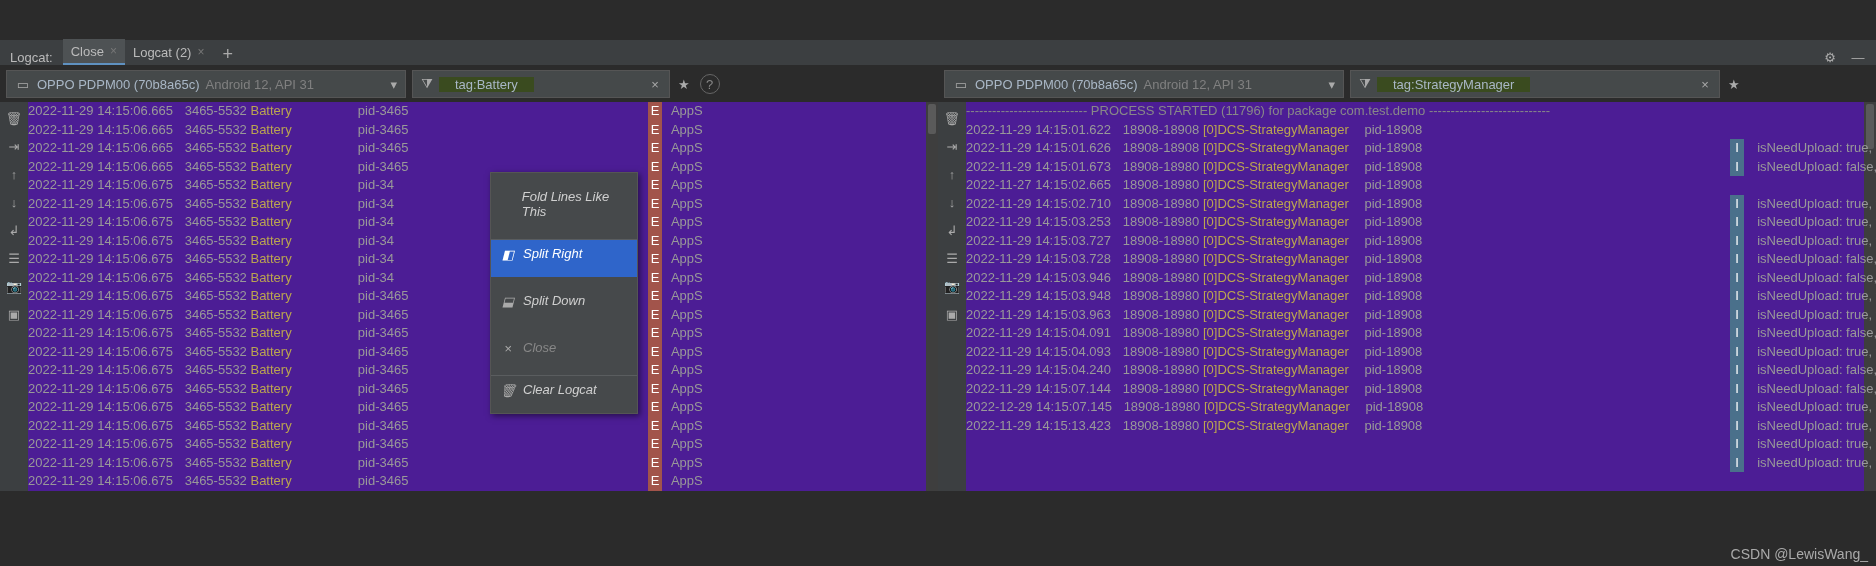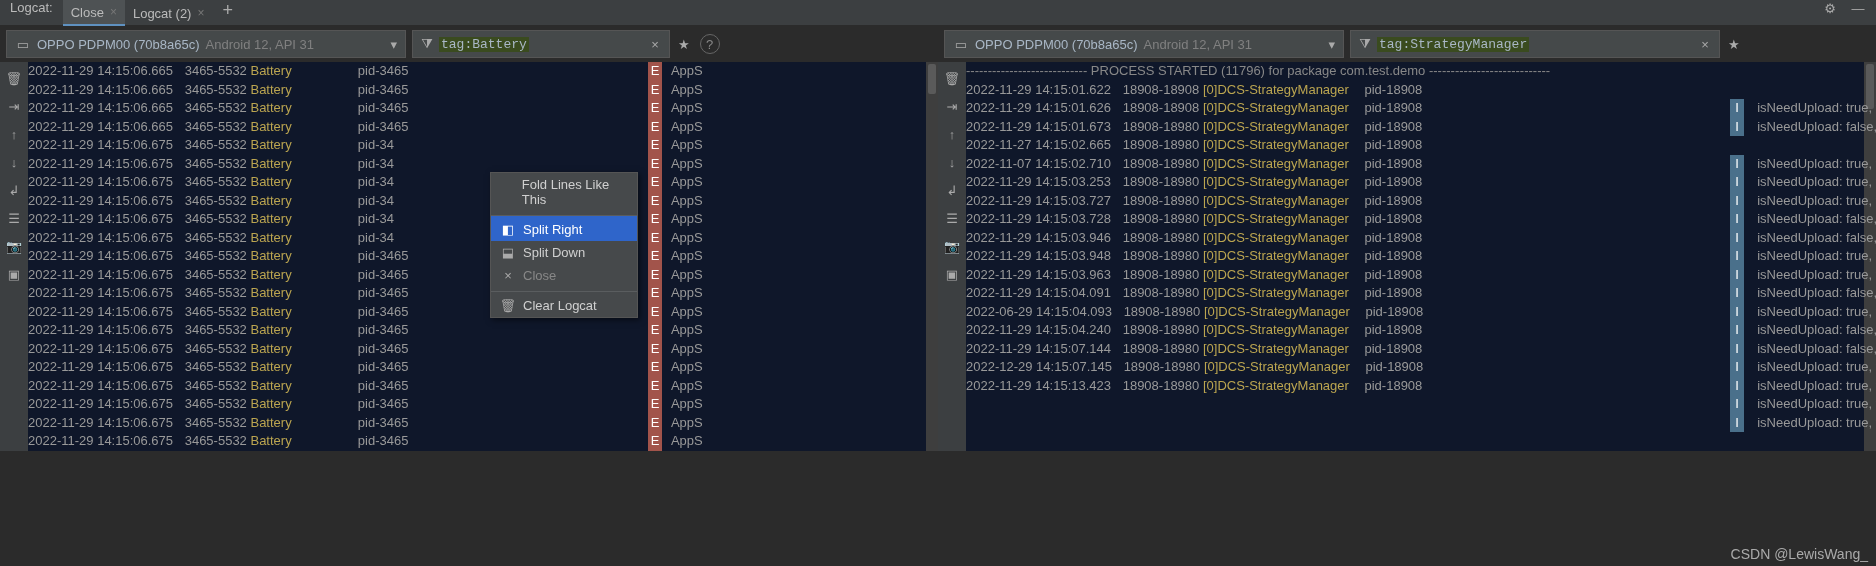--- a/index.html
+++ b/index.html
@@ -1,53 +1,53 @@
 <!DOCTYPE html>
 <html><head>
 <meta charset="utf-8">
 <style>
 * { margin:0; padding:0; box-sizing:border-box; font-family:"Segoe UI",Arial,sans-serif; font-size:13px; }
 body { background:#2b2b2b; color:#a9b7c6; width:1876px; height:566px; overflow:hidden; position:relative; }
-.tabbar { display:flex; align-items:flex-start; height:26px; background:#3c3f41; border-bottom:1px solid #2b2b2b; }
+.tabbar { display:flex; align-items:flex-end; height:26px; background:#3c3f41; border-bottom:1px solid #2b2b2b;margin-top:40px; }
 .tablabel { padding:0 10px; color:#bbbbbb; }
 .tab { display:flex; align-items:center; height:26px; padding:0 8px; gap:6px; color:#bbbbbb; cursor:pointer; }
 .tab.active { background:#4e5254; border-bottom:2px solid #5f91c0; }
 .tab-x { color:#777; font-size:12px; }
 .tab-add { color:#aaaaaa; font-size:18px; padding:0 10px; }
 .right-icons { margin-left:auto; display:flex; gap:12px; padding-right:10px; }
 .icon { width:16px; height:16px; display:flex; align-items:center; justify-content:center; color:#aaaaaa; }
 .pane2 { display:flex; width:100%; }
 .half { width:50%; display:flex; flex-direction:column; }
 .devrow { display:flex; align-items:center; gap:6px; padding:4px 6px; }
 .device { display:flex; align-items:center; gap:6px; width:400px; height:28px; border:1px solid #555; background:#45494a; padding:0 8px; }
 .device .arrow { margin-left:auto; color:#aaa; }
 .device .sub { color:#808080; }
 .filter { display:flex; align-items:center; gap:4px; width:258px; height:28px; border:1px solid #555; background:#45494a; padding:0 6px; }
-.filter .hl { background:#3a4b1f; padding:0 2px;font-family:Liberation Mono, monospace; }
+.filter .hl { background:#3a4b1f; padding:0 16px; }
 .star { color:#aaa; margin-left:2px; }
 .help { width:20px; height:20px; border:1px solid #666; border-radius:50%; display:flex; align-items:center; justify-content:center; color:#888; margin-left:4px; }
 .body { display:flex; flex:1; overflow:hidden; }
 .sidebar { width:28px; background:#3c3f41; display:flex; flex-direction:column; align-items:center; gap:8px; padding-top:6px; }
 .sidebtn { width:20px; height:20px; display:flex; align-items:center; justify-content:center; color:#aaa; }
-.log { flex:1; font-family:Consolas,monospace; font-size:14px; line-height:18.5px; overflow:hidden; position:relative; background:#0f172a; }
+.log { flex:1; font-family:Consolas,monospace; font-size:14px; line-height:18.5px; overflow:hidden; position:relative; background:#4c1d95; }
 .row { display:flex; white-space:pre; }
 .ts { color:#999; }
 .pids { color:#999; margin-left:8px; }
 .tag-bat { color:#bba550; }
 .tag-dcs { color:#bba550; margin-left:0; }
 .pid { color:#999; margin-left:12px; }
 .lvlE { background:#a2544b; color:#fff; width:14px; text-align:center; margin-left:8px; }
 .lvlI { background:#4a708b; color:#fff; width:14px; text-align:center; margin-left:8px; }
 .msg { color:#999; margin-left:6px; }
 .msgI { color:#999; margin-left:6px; }
 .rightlog .row .lvlI { margin-left:150px; }
 .scrollbar { position:absolute; top:0; right:0; width:12px; height:100%; background:#3e3e3e; }
 .scrollbar .thumb { position:absolute; left:2px; width:8px; background:#5a5a5a; border-radius:2px; }
 .ctxmenu { position:absolute; background:#46494b; border:1px solid #555; box-shadow:2px 2px 6px rgba(0,0,0,.5); width:148px; z-index:10; }
-.ctxitem { display:flex; align-items:center; gap:8px; padding:4px 10px; color:#d0d0d0; }
+.ctxitem { display:flex; align-items:flex-end; gap:8px; padding:16px 10px; color:#d0d0d0;font-style:italic; }
 .ctxitem.sel { background:#2f65ca; color:#fff; }
 .ctxitem.sep { border-top:1px solid #5a5d5f; margin-top:4px; padding-top:6px; }
 .ctxicon { width:14px; height:14px; display:flex; align-items:center; justify-content:center; color:#aaa; }
 .ctxmenu .ctxitem.sel .ctxicon { color:#fff; }
 .ctxitem.dis { color:#888; }
 .syshead { color:#888; }
 .watermark { position:absolute; bottom:4px; right:8px; color:#aaa; font-size:14px;text-align:center; }
 </style>
 </head>
 <body>
@@ -175,29 +175,29 @@
         <span class="sidebtn">☰</span>
         <span class="sidebtn">📷</span>
         <span class="sidebtn">▣</span>
       </div>
       <div class="log rightlog" id="rightlog">
           <div class="row syshead">---------------------------- PROCESS STARTED (11796) for package com.test.demo ----------------------------</div>
           <div class="row"><span class="ts">2022-11-29 14:15:01.622</span><span class="pids"> 18908-18908</span><span class="tag-dcs"> [0]DCS-StrategyManager</span><span class="pid"> pid-18908</span></div>
           <div class="row"><span class="ts">2022-11-29 14:15:01.626</span><span class="pids"> 18908-18908</span><span class="tag-dcs"> [0]DCS-StrategyManager</span><span class="pid"> pid-18908</span></div>
           <div class="row"><span class="ts">2022-11-29 14:15:01.673</span><span class="pids"> 18908-18980</span><span class="tag-dcs"> [0]DCS-StrategyManager</span><span class="pid"> pid-18908</span></div>
           <div class="row"><span class="ts">2022-11-27 14:15:02.665</span><span class="pids"> 18908-18980</span><span class="tag-dcs"> [0]DCS-StrategyManager</span><span class="pid"> pid-18908</span></div>
-          <div class="row"><span class="ts">2022-11-07 14:15:02.710</span><span class="pids"> 18908-18980</span><span class="tag-dcs"> [0]DCS-StrategyManager</span><span class="pid"> pid-18908</span></div>
+          <div class="row"><span class="ts">2022-11-29 14:15:02.710</span><span class="pids"> 18908-18980</span><span class="tag-dcs"> [0]DCS-StrategyManager</span><span class="pid"> pid-18908</span></div>
           <div class="row"><span class="ts">2022-11-29 14:15:03.253</span><span class="pids"> 18908-18980</span><span class="tag-dcs"> [0]DCS-StrategyManager</span><span class="pid"> pid-18908</span></div>
           <div class="row"><span class="ts">2022-11-29 14:15:03.727</span><span class="pids"> 18908-18980</span><span class="tag-dcs"> [0]DCS-StrategyManager</span><span class="pid"> pid-18908</span></div>
           <div class="row"><span class="ts">2022-11-29 14:15:03.728</span><span class="pids"> 18908-18980</span><span class="tag-dcs"> [0]DCS-StrategyManager</span><span class="pid"> pid-18908</span></div>
           <div class="row"><span class="ts">2022-11-29 14:15:03.946</span><span class="pids"> 18908-18980</span><span class="tag-dcs"> [0]DCS-StrategyManager</span><span class="pid"> pid-18908</span></div>
           <div class="row"><span class="ts">2022-11-29 14:15:03.948</span><span class="pids"> 18908-18980</span><span class="tag-dcs"> [0]DCS-StrategyManager</span><span class="pid"> pid-18908</span></div>
           <div class="row"><span class="ts">2022-11-29 14:15:03.963</span><span class="pids"> 18908-18980</span><span class="tag-dcs"> [0]DCS-StrategyManager</span><span class="pid"> pid-18908</span></div>
           <div class="row"><span class="ts">2022-11-29 14:15:04.091</span><span class="pids"> 18908-18980</span><span class="tag-dcs"> [0]DCS-StrategyManager</span><span class="pid"> pid-18908</span></div>
-          <div class="row"><span class="ts">2022-06-29 14:15:04.093</span><span class="pids"> 18908-18980</span><span class="tag-dcs"> [0]DCS-StrategyManager</span><span class="pid"> pid-18908</span></div>
+          <div class="row"><span class="ts">2022-11-29 14:15:04.093</span><span class="pids"> 18908-18980</span><span class="tag-dcs"> [0]DCS-StrategyManager</span><span class="pid"> pid-18908</span></div>
           <div class="row"><span class="ts">2022-11-29 14:15:04.240</span><span class="pids"> 18908-18980</span><span class="tag-dcs"> [0]DCS-StrategyManager</span><span class="pid"> pid-18908</span></div>
           <div class="row"><span class="ts">2022-11-29 14:15:07.144</span><span class="pids"> 18908-18980</span><span class="tag-dcs"> [0]DCS-StrategyManager</span><span class="pid"> pid-18908</span></div>
           <div class="row"><span class="ts">2022-12-29 14:15:07.145</span><span class="pids"> 18908-18980</span><span class="tag-dcs"> [0]DCS-StrategyManager</span><span class="pid"> pid-18908</span></div>
           <div class="row"><span class="ts">2022-11-29 14:15:13.423</span><span class="pids"> 18908-18980</span><span class="tag-dcs"> [0]DCS-StrategyManager</span><span class="pid"> pid-18908</span></div>
         <div class="scrollbar">
             <div class="thumb" style="top:2px;height:45px"></div>
           </div>
       <div class="row" style="position:absolute;left:614px;top:37px"><span class="lvlI">I</span><span class="msgI">  isNeedUpload: true, type: 2</span></div>
           <div class="row" style="position:absolute;left:614px;top:55.5px"><span class="lvlI">I</span><span class="msgI">  isNeedUpload: false, type:</span></div>
           <div class="row" style="position:absolute;left:614px;top:92.5px"><span class="lvlI">I</span><span class="msgI">  isNeedUpload: true, type: 2</span></div>

